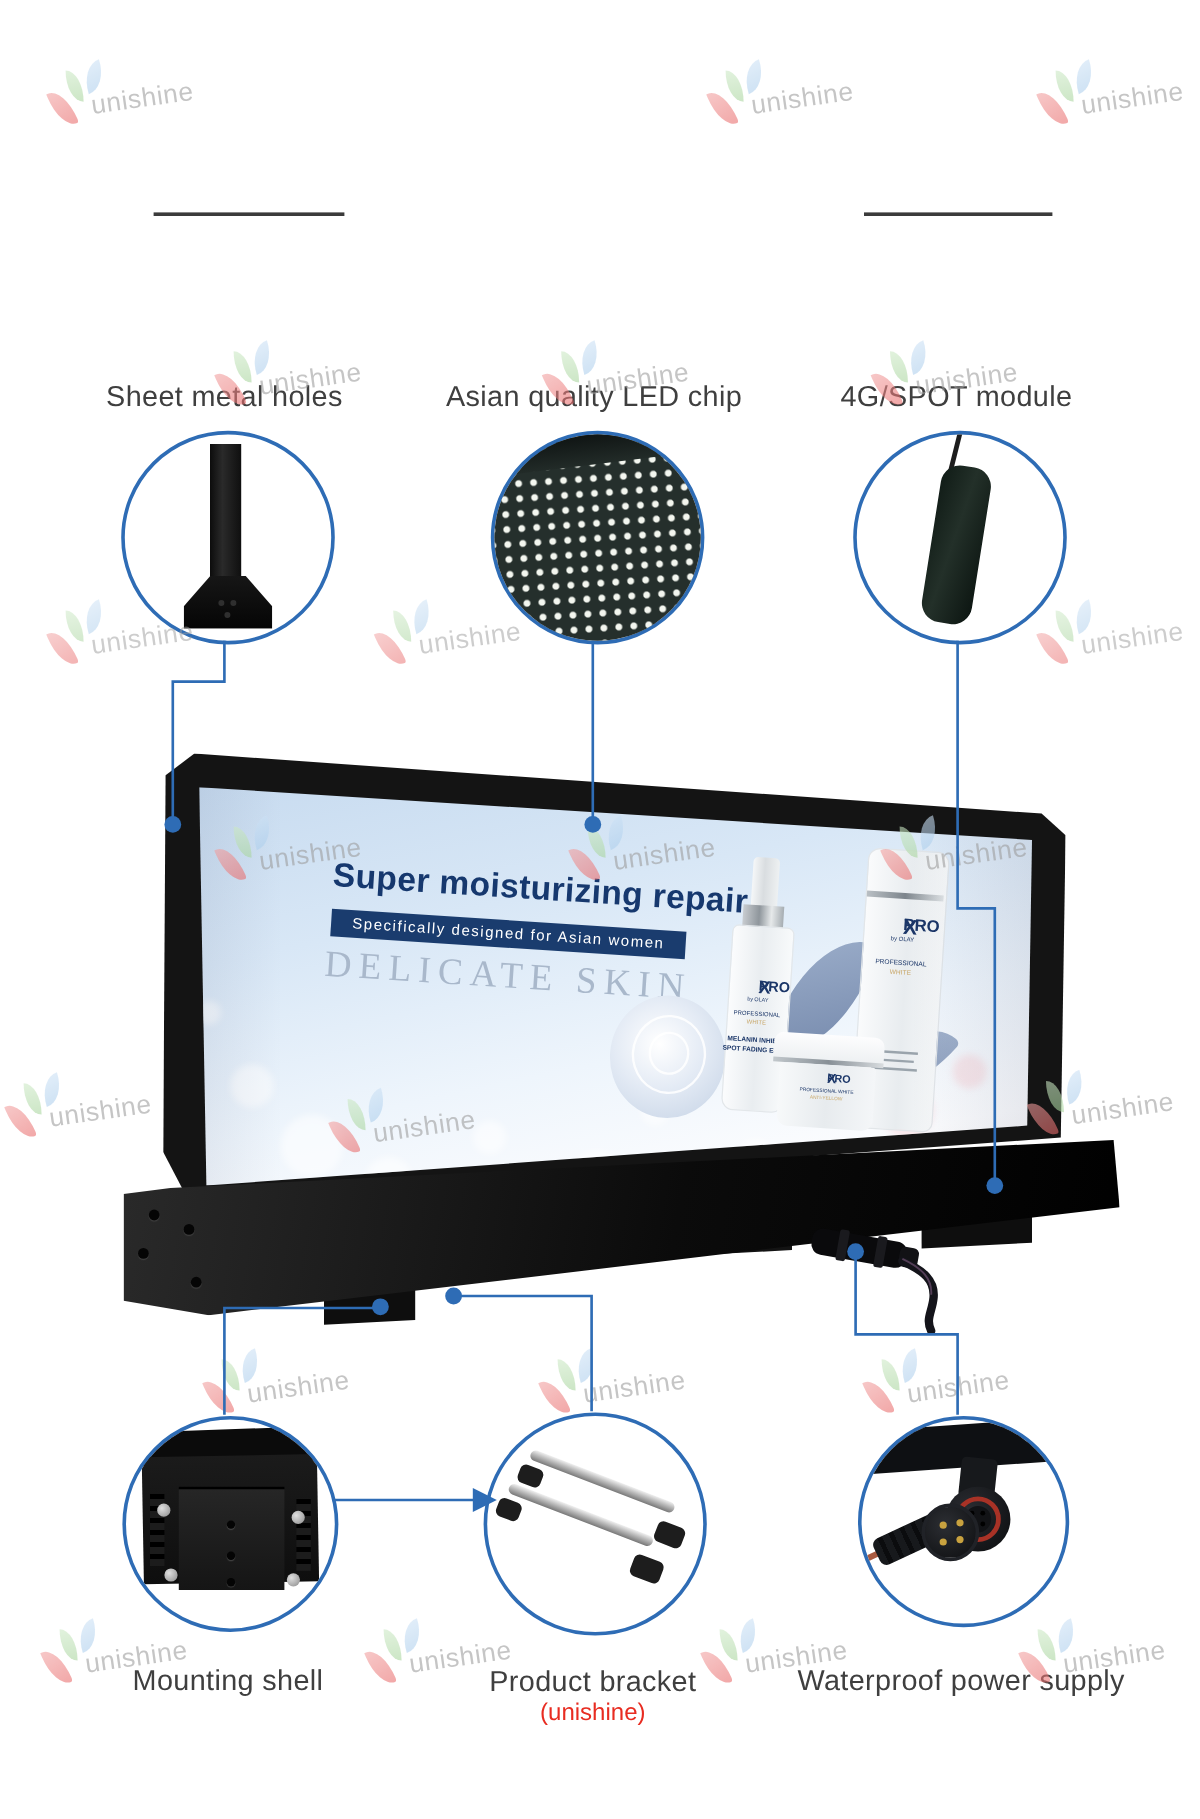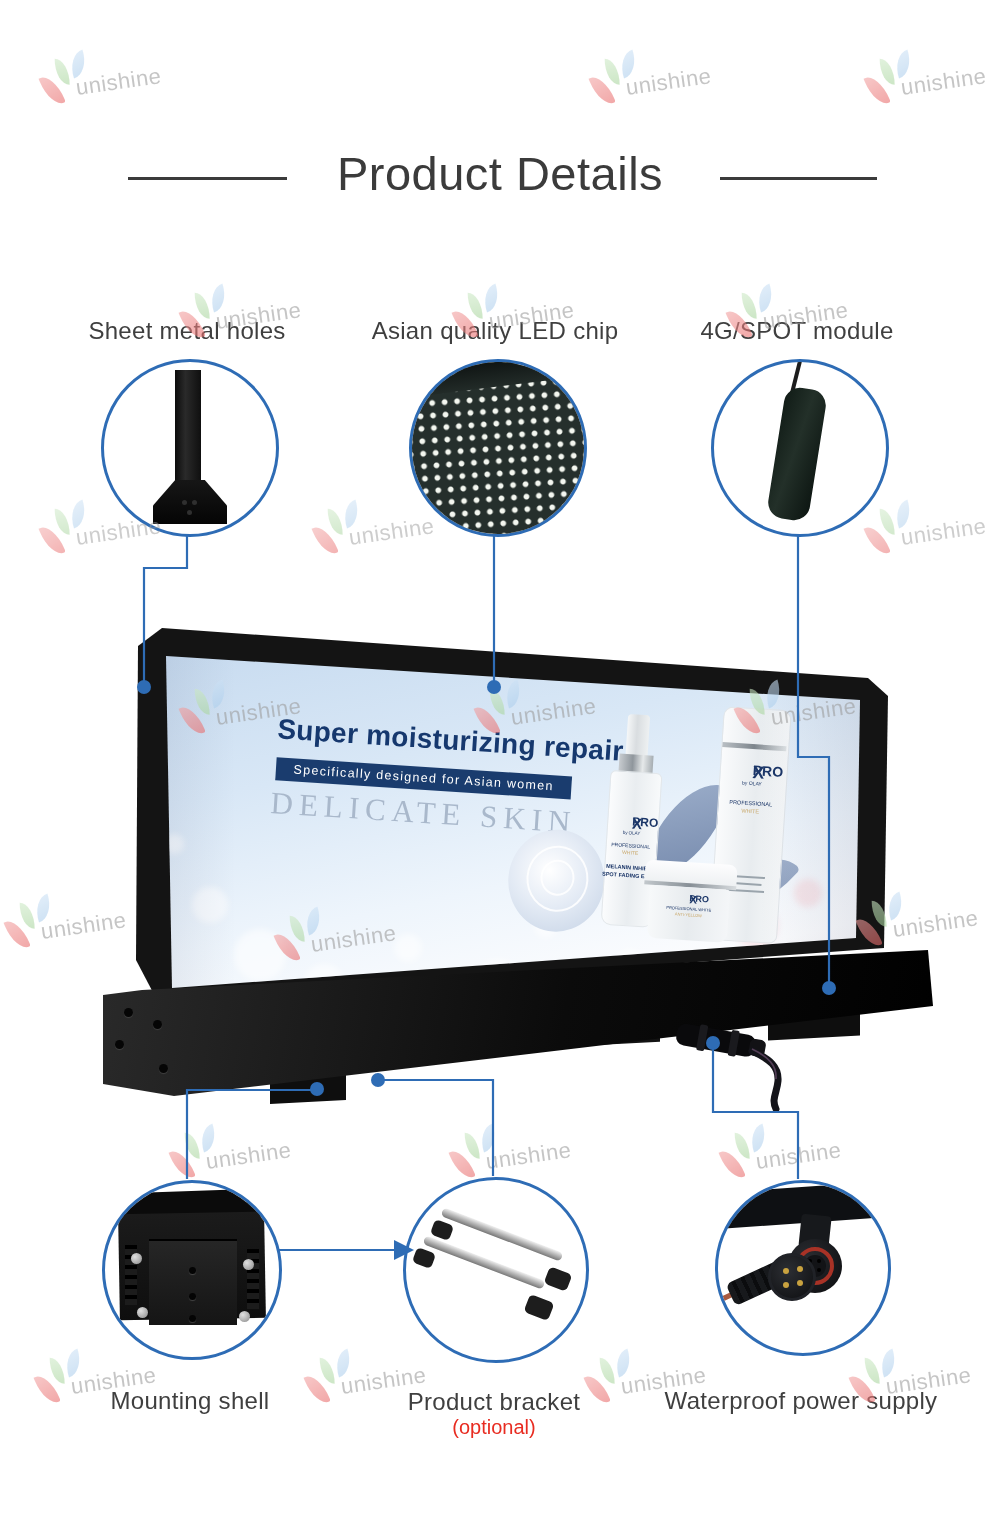--- a/index.html
+++ b/index.html
@@ -142,21 +142,20 @@
   .wm-text{position:absolute;left:42px;top:24px;font-size:22px;color:#9c9c9c;letter-spacing:.5px;}
 
   
   .overlay{position:absolute;left:0;top:0;z-index:60;pointer-events:none;}
 </style>
 </head>
 <body>
 
 <div class="title-row">
   <div class="title-line l"></div>
-  <div class="title-text">Product Details</div>
   <div class="title-line r"></div>
 </div>
 
 <div class="c-label" style="left:52px;top:317px;width:270px;">Sheet metal holes</div>
 <div class="c-label" style="left:345px;top:317px;width:300px;">Asian quality LED chip</div>
 <div class="c-label" style="left:662px;top:317px;width:270px;">4G/SPOT module</div>
 
 <div class="pcircle" style="left:101px;top:359px;width:172px;height:172px;">
   <div class="sm-slab"></div>
   <div class="sm-base"></div>
@@ -314,21 +313,21 @@
   <div class="pw-mface">
     <span class="pw-pin" style="left:12px;top:12px;position:absolute;"></span>
     <span class="pw-pin" style="left:26px;top:10px;position:absolute;"></span>
     <span class="pw-pin" style="left:12px;top:26px;position:absolute;"></span>
     <span class="pw-pin" style="left:26px;top:24px;position:absolute;"></span>
   </div>
 </div>
 
 <div class="c-label" style="left:55px;top:1387px;width:270px;">Mounting shell</div>
 <div class="c-label" style="left:344px;top:1388px;width:300px;">Product bracket</div>
-<div class="c-note" style="left:344px;top:1416px;width:300px;">(optional)</div>
+<div class="c-note" style="left:344px;top:1416px;width:300px;">(unishine)</div>
 <div class="c-label" style="left:651px;top:1387px;width:300px;">Waterproof power supply</div>
 
 <div id="wm-layer">
     <div class="wm" style="left: 33px; top: 48px;">
       <span class="wm-leaf wm-red"></span>
       <span class="wm-leaf wm-green"></span>
       <span class="wm-leaf wm-blue"></span>
       <span class="wm-text">unishine</span>
     </div>
     <div class="wm" style="left: 583px; top: 48px;">

